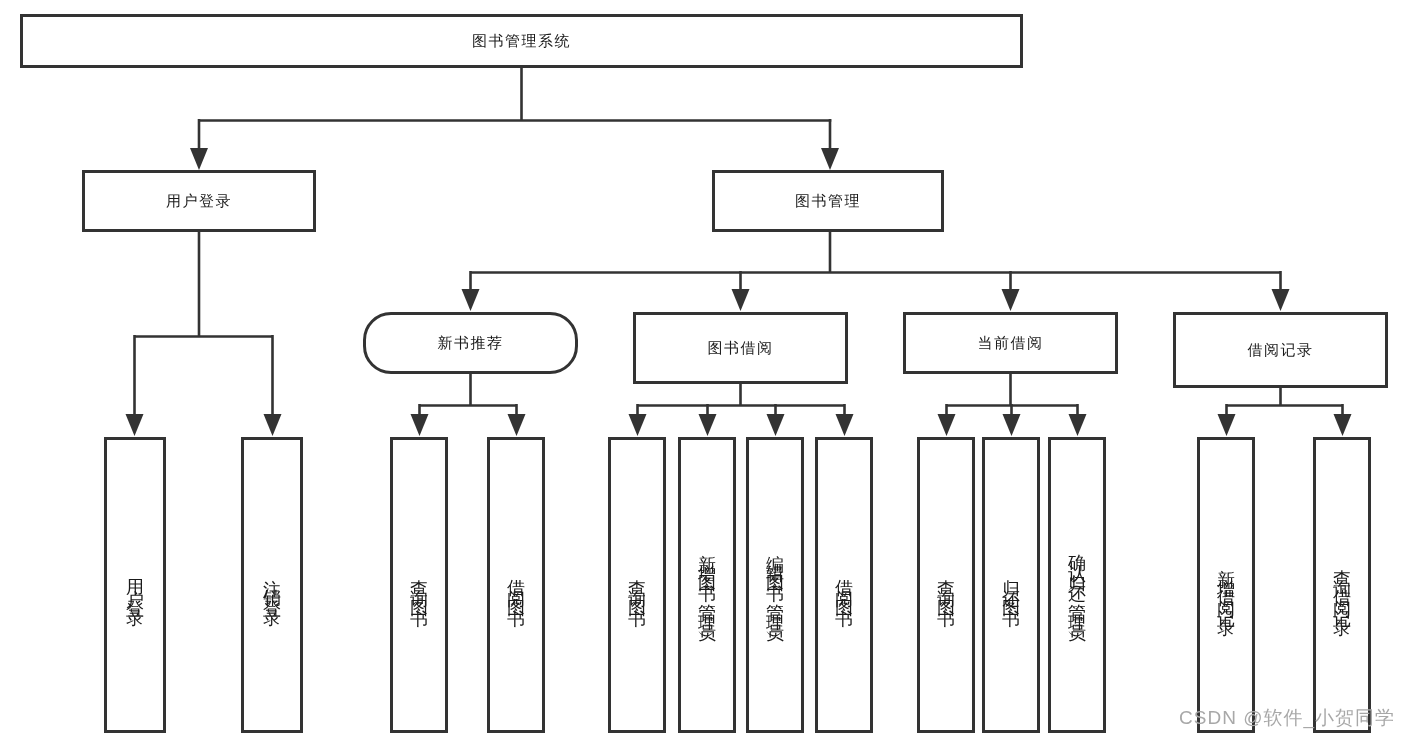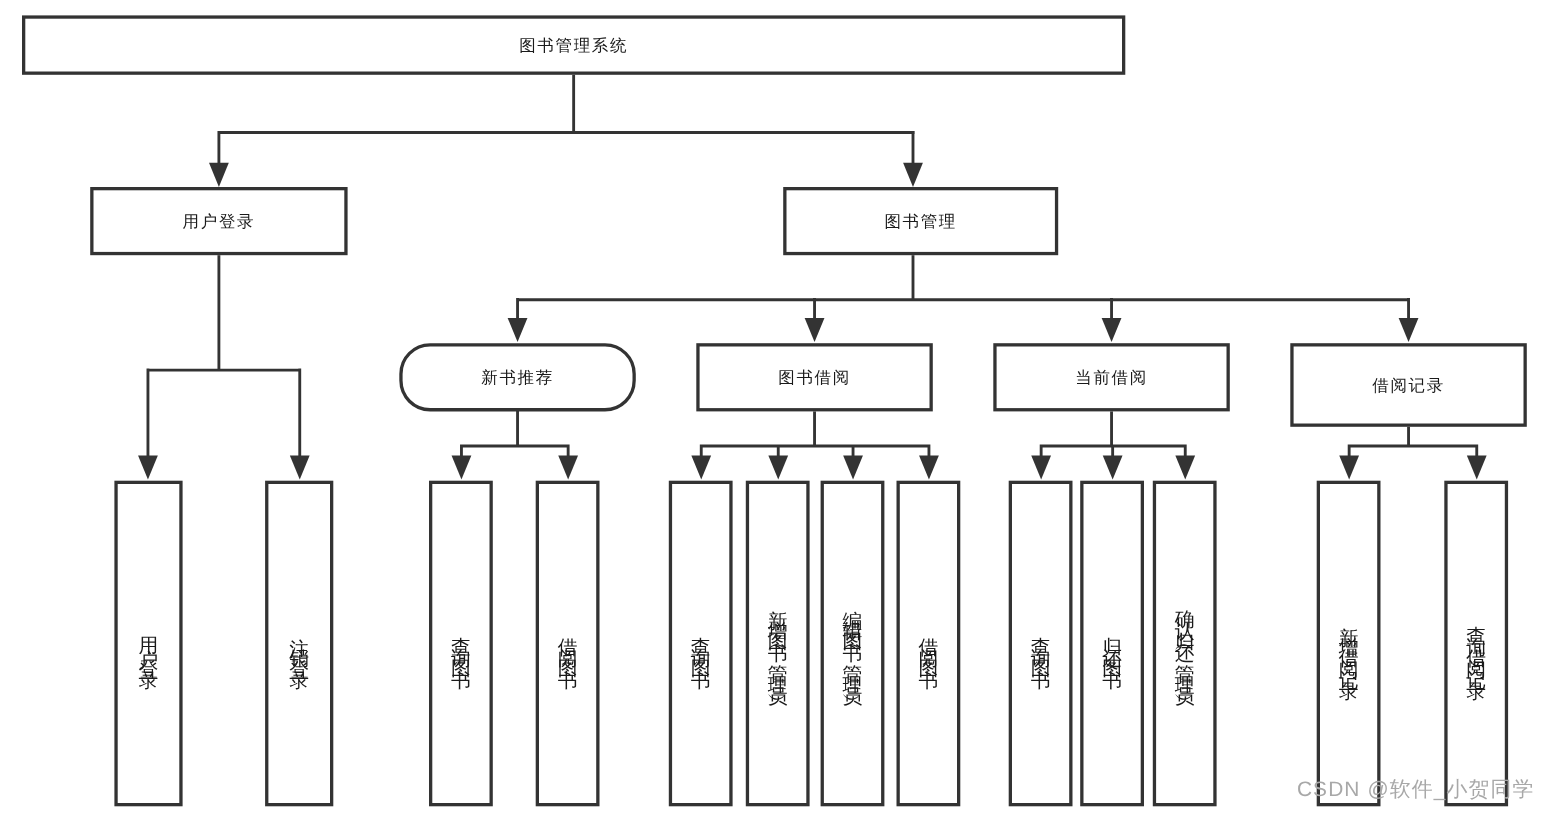--- a/index.html
+++ b/index.html
@@ -74,28 +74,28 @@
     <polygon points="1333.5,414 1351.5,414 1342.5,436"></polygon>
   </svg>
 
   <div class="box hbox" style="left:20px;top:14px;width:1003px;height:54px;">
     <span>图书管理系统</span>
   </div>
 
   <div class="box hbox" style="left:82px;top:170px;width:234px;height:62px;">
     <span>用户登录</span>
   </div>
-  <div class="box hbox" style="left:712px;top:170px;width:250px;height:62px;font-family:Liberation Serif, serif;">
+  <div class="box hbox" style="left:712px;top:170px;width:232px;height:62px;font-family:Liberation Serif, serif;">
     <span>图书管理</span>
   </div>
 
   <div class="box hbox" style="left:363px;top:312px;width:215px;height:62px;border-radius:28px;">
     <span>新书推荐</span>
   </div>
-  <div class="box hbox" style="left:633px;top:312px;width:215px;height:62px;">
+  <div class="box hbox" style="left:633px;top:312px;width:215px;height:72px;">
     <span>图书借阅</span>
   </div>
   <div class="box hbox" style="left:903px;top:312px;width:215px;height:62px;text-align:right;">
     <span>当前借阅</span>
   </div>
   <div class="box hbox" style="left:1173px;top:312px;width:215px;height:76px;">
     <span>借阅记录</span>
   </div>
 
   <div class="box vbox" style="left:104px;top:437px;width:62px;height:296px;">

